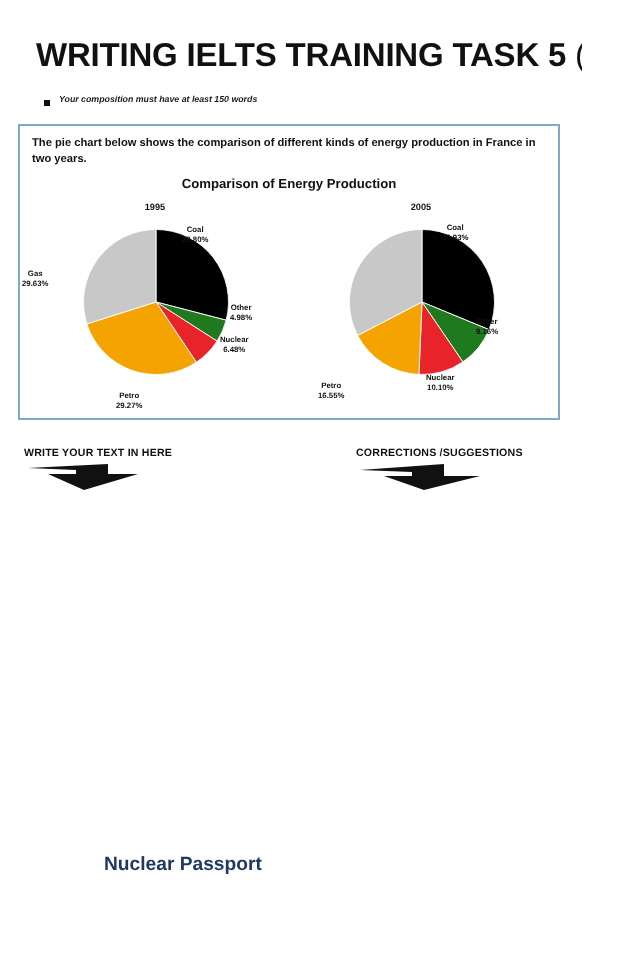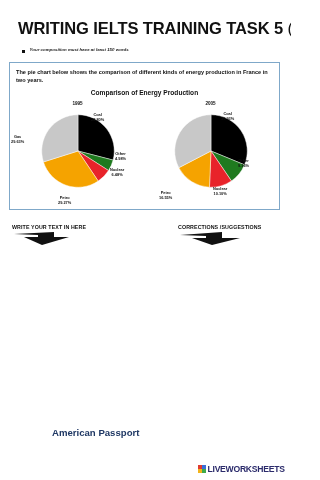--- a/index.html
+++ b/index.html
@@ -162,25 +162,16 @@
     </svg>
   </div>
 
   <div class="arrow-block corr">
     <div class="arrow-caption right-cap">CORRECTIONS /SUGGESTIONS</div>
     <svg width="75" height="15" viewBox="0 0 75 15">
       <path d="M2 4 L44 1 L44 7 L62 7 L34 14 L14 7 L28 7 L28 5 Z" fill="#111111"></path>
     </svg>
   </div>
 
-  <div class="signature">American Passport</div>
+  <div class="signature">Nuclear Passport</div>
 
-  <div class="lw-logo">
-    <span class="lw-grid">
-      <i id="lwc0" style="background: rgb(224, 59, 47);"></i>
-        <i id="lwc1" style="background: rgb(58, 111, 216);"></i>
-        <i id="lwc2" style="background: rgb(242, 180, 28);"></i>
-        <i id="lwc3" style="background: rgb(63, 170, 74);"></i>
-    </span>
-    <span class="lw-text">LIVEWORKSHEETS</span>
-  </div>
 
 </div>
 
 </body></html>

